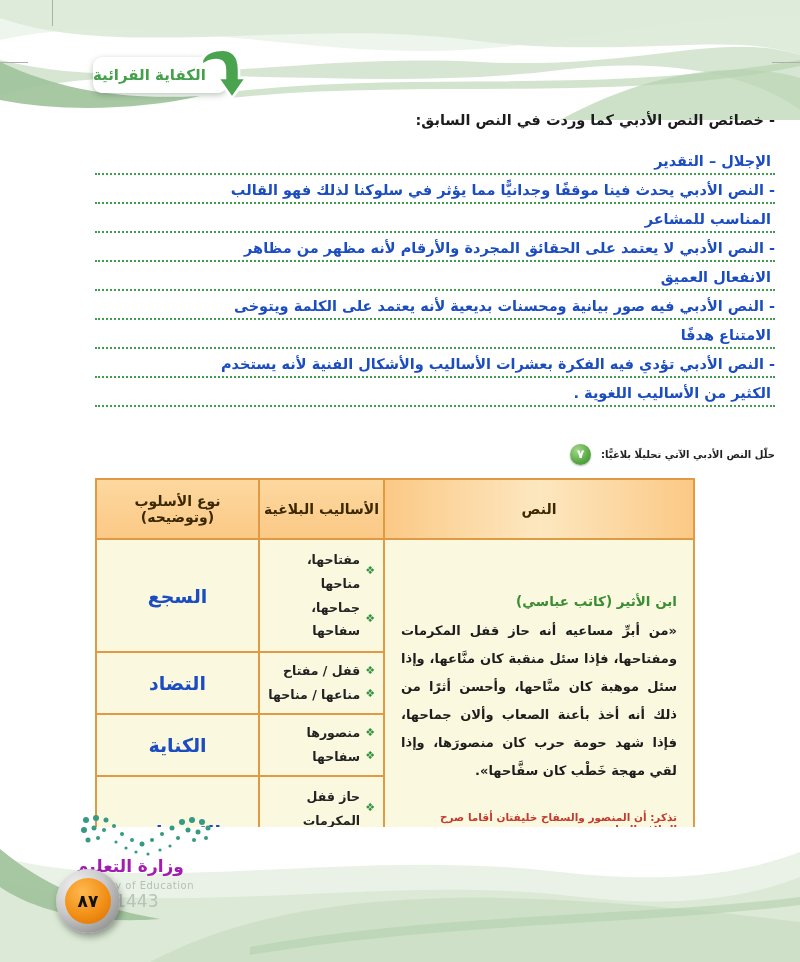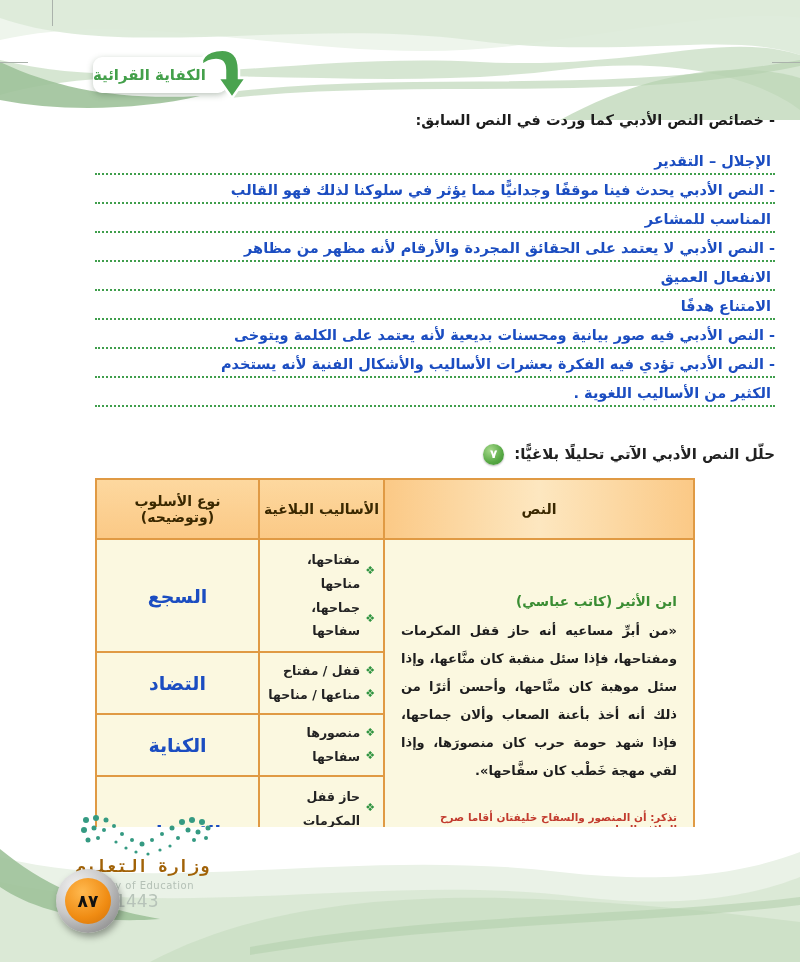--- a/index.html
+++ b/index.html
@@ -43,21 +43,21 @@
     position:absolute;right:25px;top:441px;height:26px;
     display:flex;flex-direction:row;align-items:center;gap:10px;direction:ltr;
   }
   .qcircle{
     width:21px;height:21px;border-radius:50%;
     background:radial-gradient(circle at 35% 30%,#a6d98b,#57a844 60%,#3c8f33);
     color:#fff;font-weight:bold;font-size:12px;
     display:flex;align-items:center;justify-content:center;
     box-shadow:0 1px 2px rgba(0,0,0,.3);
   }
-  .qtext{direction:rtl;color:#222;font-weight:bold;font-size:15px;}
+  .qtext{direction:rtl;color:#222;font-weight:bold;font-size:10px;}
   
   table.analysis{
     position:absolute;left:95px;top:478px;width:598px;height:338px;
     direction:rtl;border-collapse:collapse;table-layout:fixed;
   }
   table.analysis col.c-text{width:310px;}
   table.analysis col.c-dev{width:125px;}
   table.analysis col.c-type{width:163px;}
   table.analysis th,table.analysis td{border:2px solid #e09a44;}
   table.analysis th{
@@ -78,23 +78,22 @@
   .text-title{color:#3a8d33;font-weight:bold;font-size:13.5px;text-align:right;margin-bottom:8px;}
   .text-body{
     color:#1d1d1d;font-size:13px;font-weight:bold;line-height:2.15;
     text-align:justify;text-align-last:right;margin:0;
   }
   .text-note{color:#c23b2e;font-size:10.5px;font-weight:bold;text-align:right;margin-top:26px;}
   
   .logo-dots{position:absolute;left:78px;top:812px;width:150px;height:48px;}
   .ministry-ar{
     position:absolute;left:76px;top:856px;width:150px;
-    color:#a16207;font-weight:bold;font-size:17px;text-align:left;direction:rtl;
+    color:#a21caf;font-weight:bold;font-size:17px;text-align:left;direction:rtl;
     letter-spacing:1px;
-    font-family:Liberation Mono, monospace;
   }
   .ministry-en{
     position:absolute;left:78px;top:880px;color:#b4c0b6;font-size:10px;letter-spacing:.5px;
   }
   .year{
     position:absolute;left:55px;top:891px;color:#b7c3b9;font-size:17px;
   }
   .badge{
     position:absolute;left:56px;top:869px;width:64px;height:64px;border-radius:50%;
     background:radial-gradient(circle at 32% 28%,#f2f2f2,#c9c9c9 45%,#7e7e7e 95%);
@@ -140,22 +139,22 @@
   </div>
 
   <div class="heading">- خصائص النص الأدبي كما وردت في النص السابق:</div>
 
   <div class="answers">
     <div class="ansline cont">الإجلال – التقدير</div>
     <div class="ansline">- النص الأدبي يحدث فينا موقفًا وجدانيًّا مما يؤثر في سلوكنا لذلك فهو القالب</div>
     <div class="ansline cont">المناسب للمشاعر</div>
     <div class="ansline">- النص الأدبي لا يعتمد على الحقائق المجردة والأرقام لأنه مظهر من مظاهر</div>
     <div class="ansline cont">الانفعال العميق</div>
+    <div class="ansline">- النص الأدبي فيه صور بيانية ومحسنات بديعية لأنه يعتمد على الكلمة ويتوخى</div>
     <div class="ansline cont">الامتناع هدفًا</div>
-    <div class="ansline">- النص الأدبي فيه صور بيانية ومحسنات بديعية لأنه يعتمد على الكلمة ويتوخى</div>
     <div class="ansline">- النص الأدبي تؤدي فيه الفكرة بعشرات الأساليب والأشكال الفنية لأنه يستخدم</div>
     <div class="ansline cont">الكثير من الأساليب اللغوية .</div>
   </div>
 
   <div class="question">
     <div class="qcircle">٧</div>
     <div class="qtext">حلّل النص الأدبي الآتي تحليلًا بلاغيًّا:</div>
   </div>
 
   <table class="analysis">

